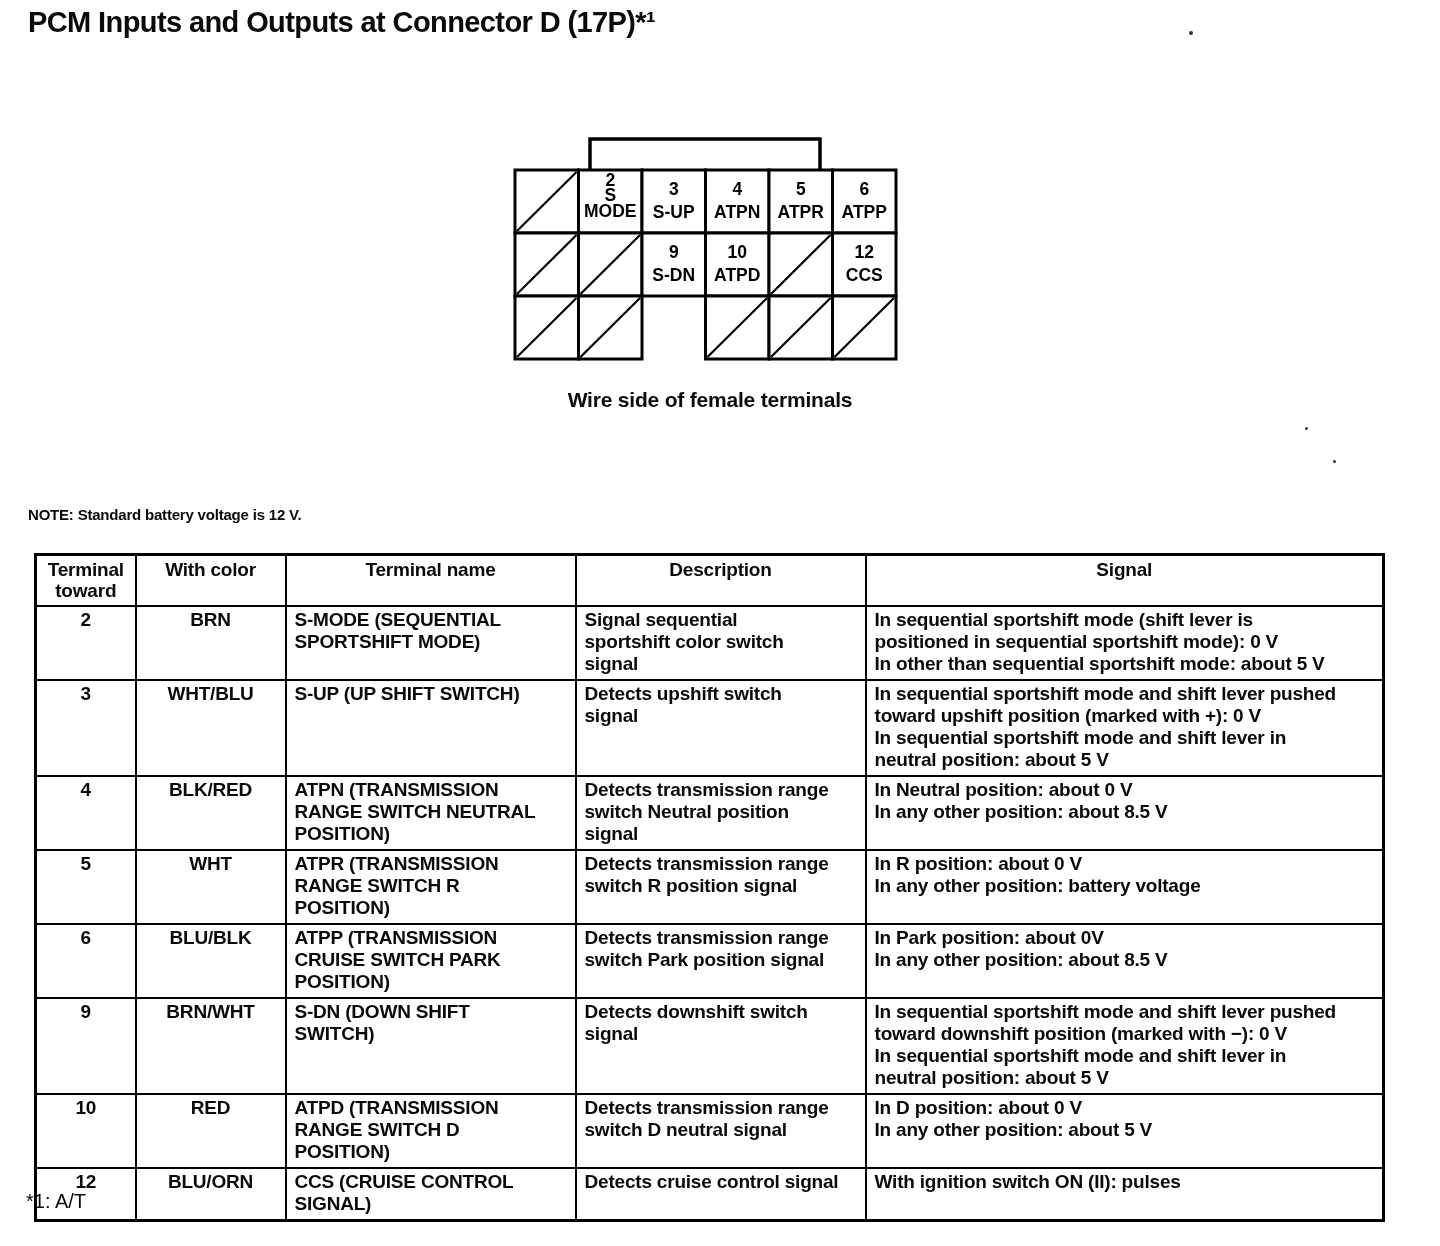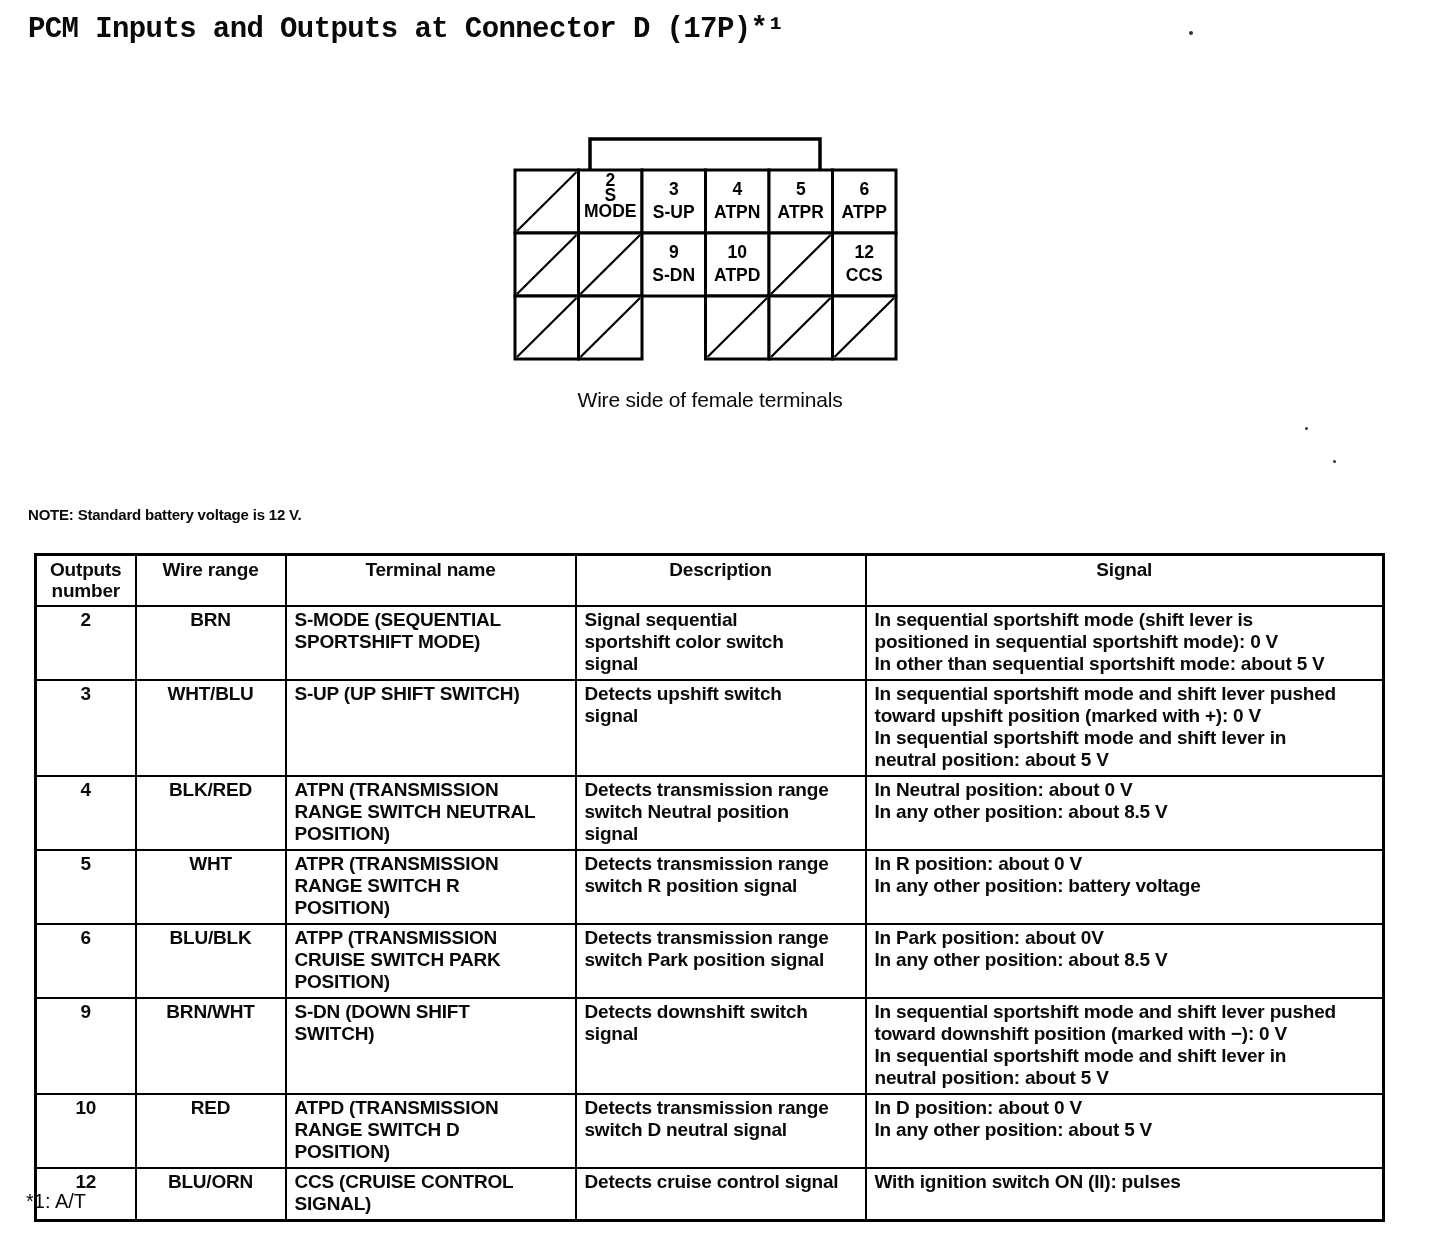--- a/index.html
+++ b/index.html
@@ -5,34 +5,33 @@
   html, body { margin: 0; padding: 0; }
   body {
     width: 1440px; height: 1246px;
     background: #ffffff;
     color: #0a0a0a;
     font-family: "Liberation Sans", sans-serif;
     position: relative;
     overflow: hidden;
   }
   .page-title {
-    position: absolute; left: 28px; top: 13px;
+    position: absolute; left: 28px; top: 6px;
     font-size: 29px; font-weight: bold; letter-spacing: -0.6px;
     white-space: nowrap;
-    font-family: Liberation Mono, monospace;
   }
 
   .connector-wrap {
     position: absolute; left: 512px; top: 135px; width: 396px;
   }
   .connector-wrap svg { display: block; }
   .connector-caption {
     width: 396px; text-align: center;
     margin-top: 23px;
-    font-size: 21px; font-weight: normal; letter-spacing: -0.2px;
+    font-size: 21px; font-weight: bold; letter-spacing: -0.2px;
   }
 
   .note-text {
     position: absolute; left: 28px; top: 506px;
     font-size: 15px; font-weight: bold; letter-spacing: -0.2px;
   }
 
   table.pcm-table {
     position: absolute; left: 34px; top: 553px;
     width: 1348px;
@@ -161,22 +160,22 @@
 <table class="pcm-table">
   <colgroup>
     <col style="width:100px">
       <col style="width:150px">
       <col style="width:290px">
     <col style="width:290px">
       <col style="width:518px">
   </colgroup>
   <thead>
       <tr>
-        <th>Outputs number</th>
-        <th>Wire range</th>
+        <th>Terminal toward</th>
+        <th>With color</th>
         <th>Terminal name</th>
         <th>Description</th>
         <th>Signal</th>
       </tr>
     </thead>
   <tbody>
       <tr>
         <td class="c">2</td>
         <td class="c">BRN</td>
         <td>

